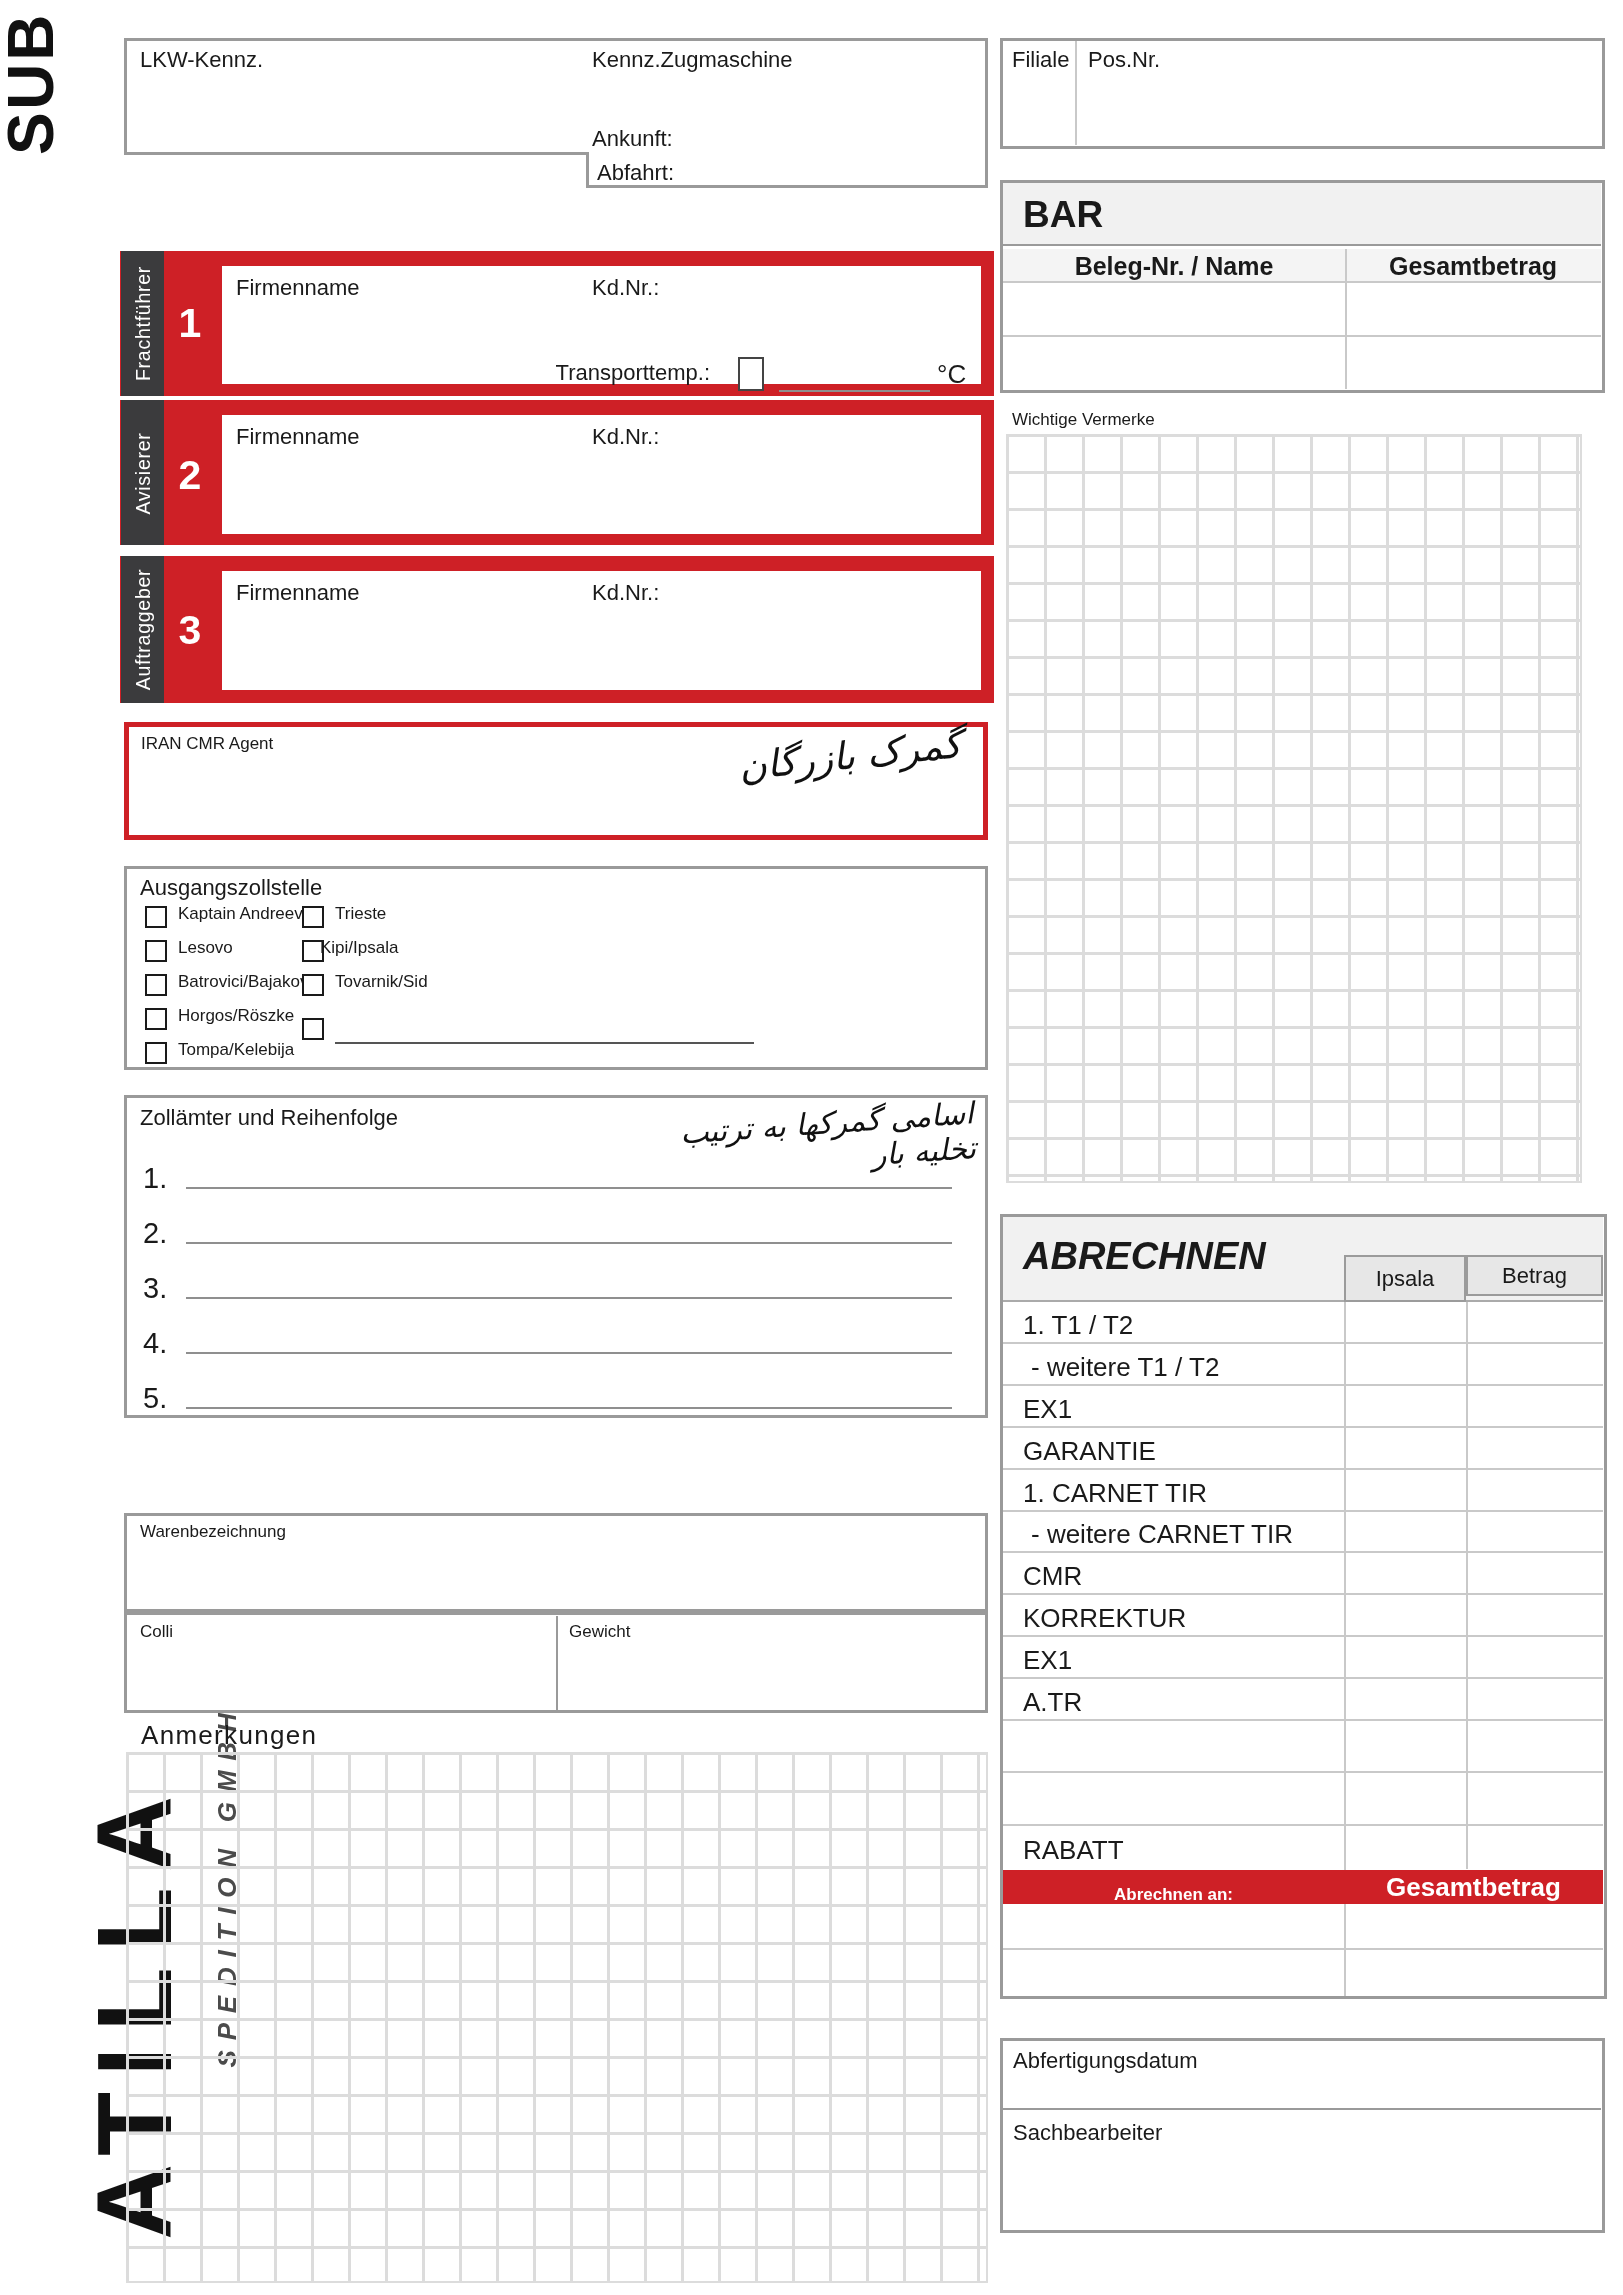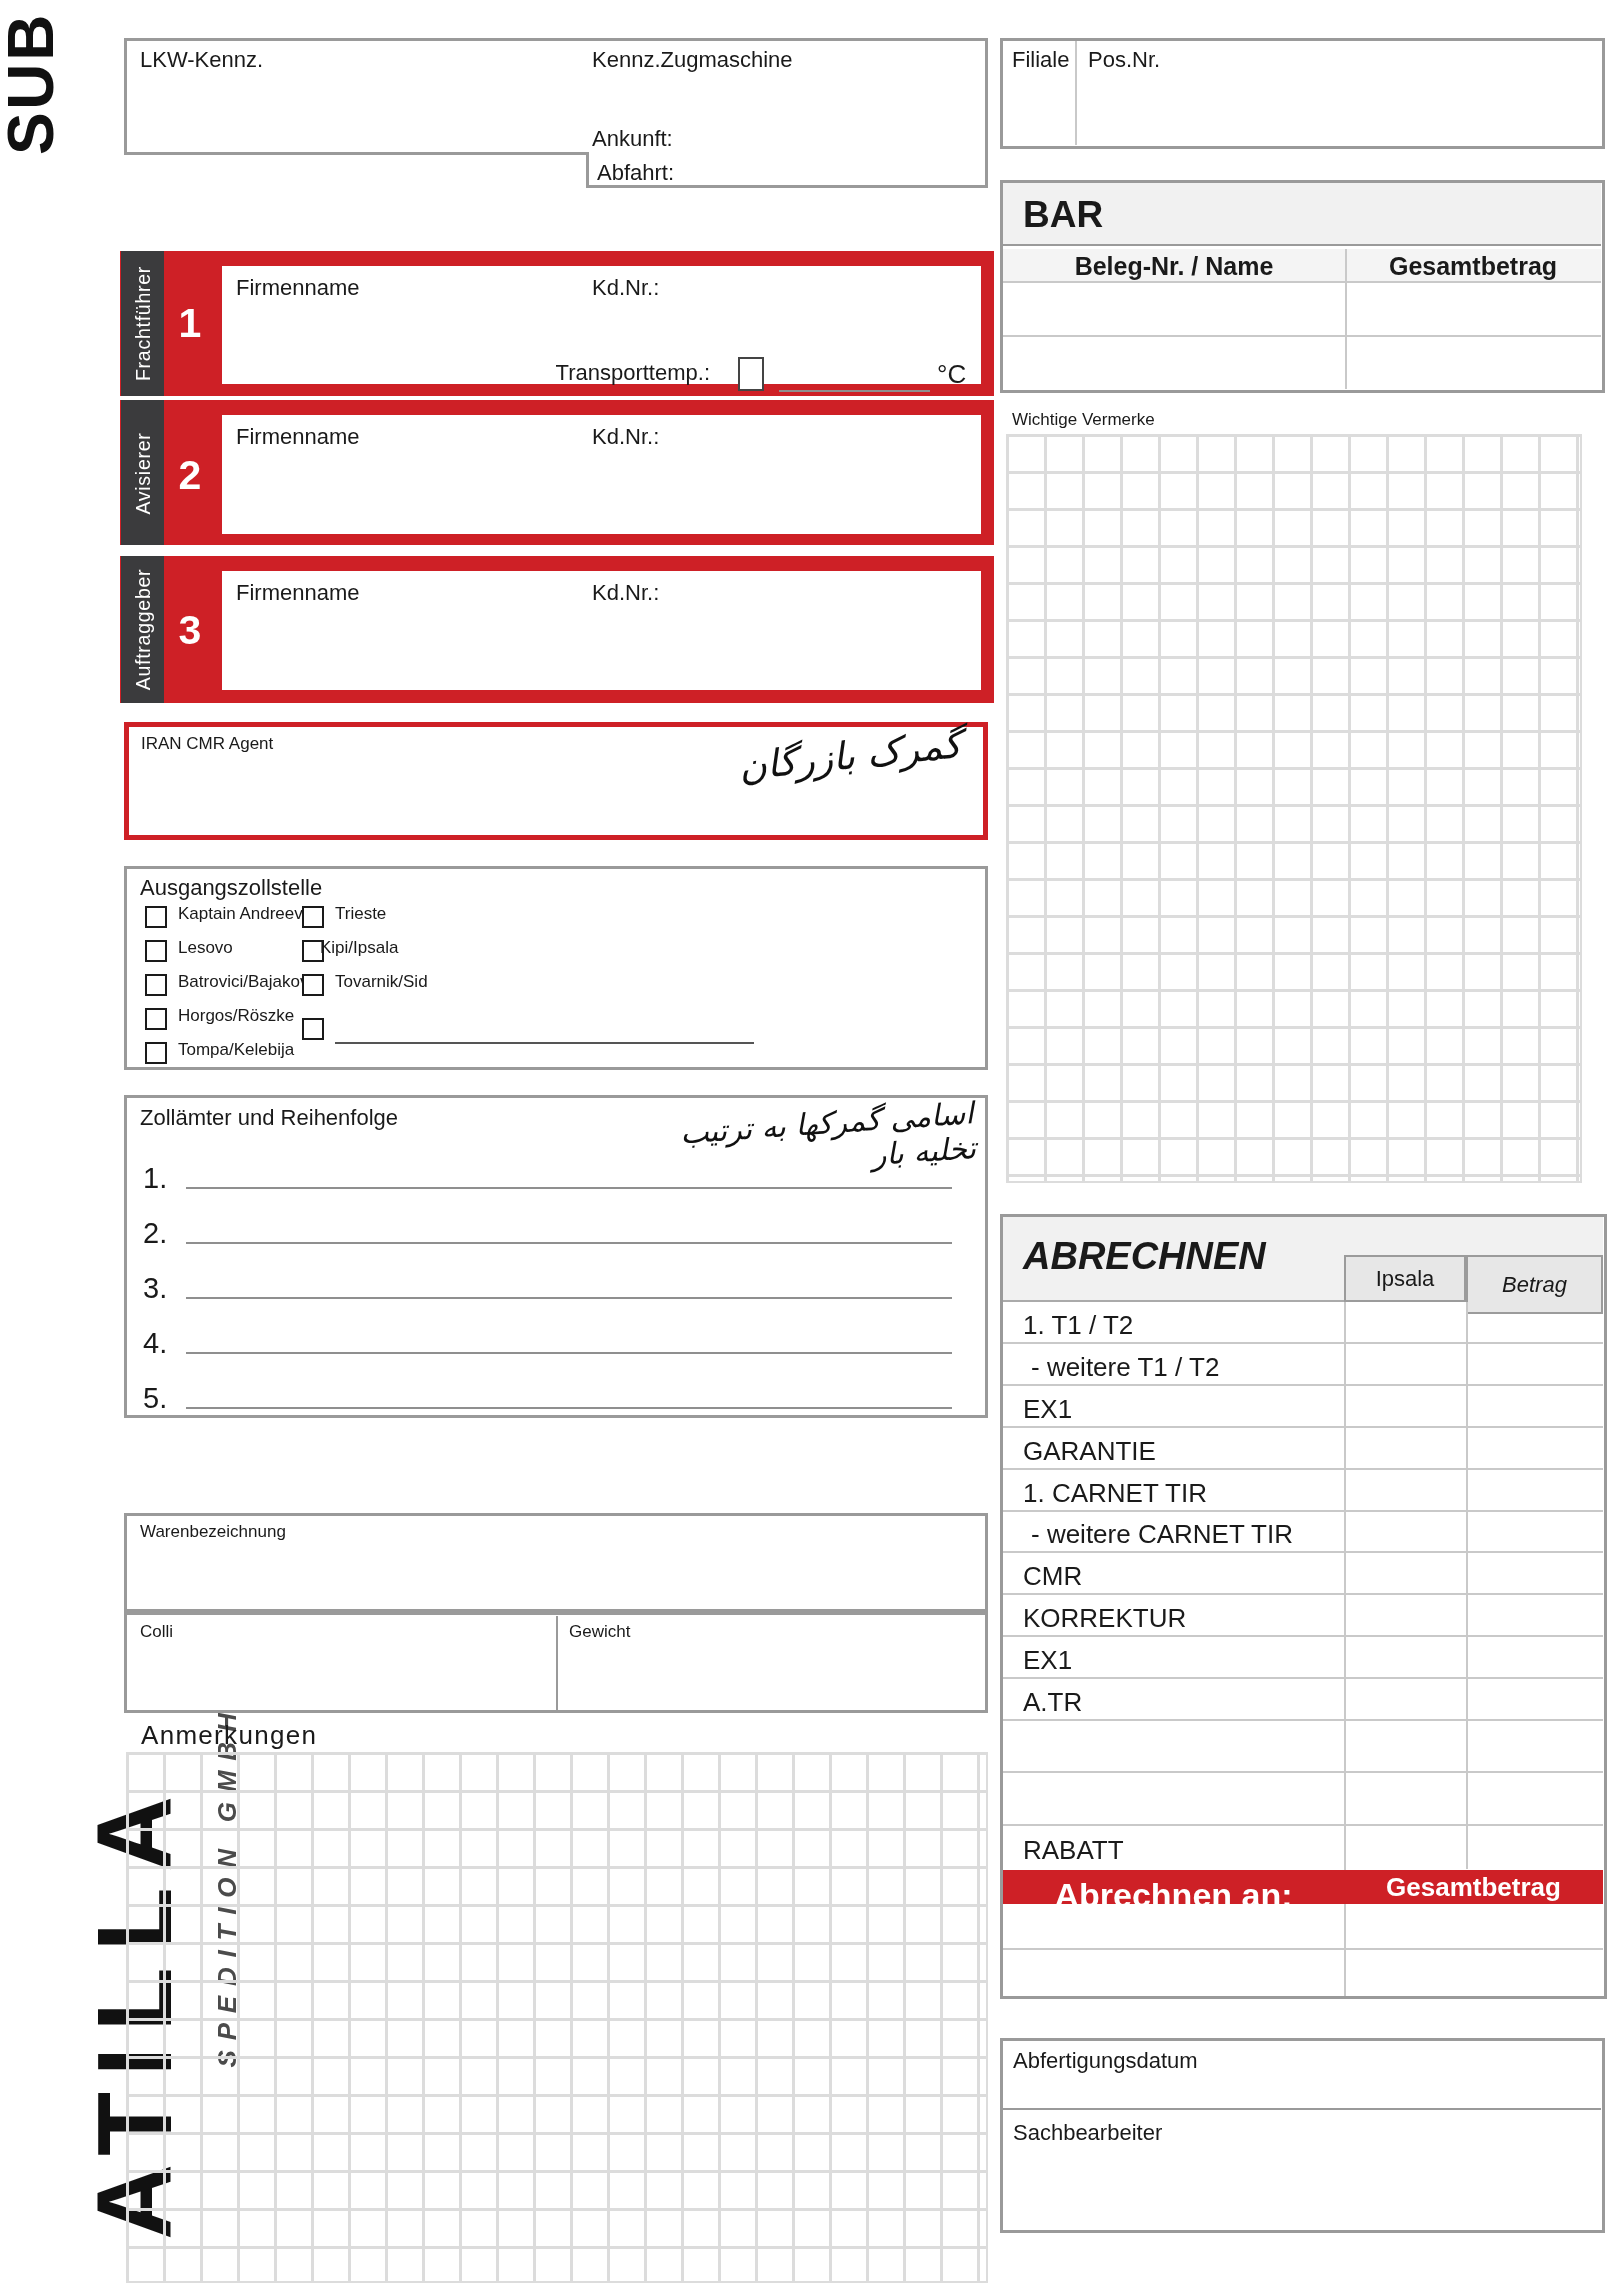--- a/index.html
+++ b/index.html
@@ -151,21 +151,21 @@
 
   <div class="lbl-lg" style="left:1012px;top:410px;">Wichtige Vermerke</div>
   <div class="grid" style="left:1006px;top:434px;width:576px;height:749px;background-size:38px 37px;"></div>
 
   <div class="box" style="left:1000px;top:1214px;width:607px;height:785px;"></div>
   <div class="barhdr" style="left:1003px;top:1217px;width:600px;height:85px;border-bottom:2px solid #aaa;"></div>
   <div class="abs" style="left:1023px;top:1235px;font-size:38px;font-weight:bold;font-style:italic;">ABRECHNEN</div>
   <div class="hdrcell" style="left:1344px;top:1255px;width:122px;height:47px;">
       <span>Ipsala</span>
     </div>
-  <div class="hdrcell" style="left:1466px;top:1255px;width:137px;height:59px;font-style:italic;">
+  <div class="hdrcell" style="left:1466px;top:1255px;width:137px;height:41px;">
       <span>Betrag</span>
     </div>
 
   <div class="rowlbl" style="left:1023px;top:1310px;">1. T1 / T2</div>
   <div class="rowlbl" style="left:1031px;top:1352px;">- weitere T1 / T2</div>
   <div class="rowlbl" style="left:1023px;top:1394px;">EX1</div>
   <div class="rowlbl" style="left:1023px;top:1436px;">GARANTIE</div>
   <div class="rowlbl" style="left:1023px;top:1478px;">1. CARNET TIR</div>
   <div class="rowlbl" style="left:1031px;top:1519px;">- weitere CARNET TIR</div>
   <div class="rowlbl" style="left:1023px;top:1561px;">CMR</div>
@@ -185,21 +185,21 @@
   <div class="hline" style="left:1003px;top:1677px;width:600px;"></div>
   <div class="hline" style="left:1003px;top:1719px;width:600px;"></div>
   <div class="hline" style="left:1003px;top:1771px;width:600px;"></div>
   <div class="hline" style="left:1003px;top:1824px;width:600px;"></div>
   <div class="hline" style="left:1003px;top:1948px;width:600px;"></div>
 
   <div class="vline" style="left:1344px;top:1302px;height:694px;"></div>
   <div class="vline" style="left:1466px;top:1302px;height:567px;"></div>
 
   <div class="redbox" style="left:1003px;top:1870px;width:600px;height:34px;"></div>
-  <div class="abs ctr" style="left:1003px;top:1870px;width:341px;height:50px;color:#fff;font-size:34px;font-weight:bold;">Abrechnen an:</div>
+  <div class="abs ctr" style="left:1003px;top:1870px;width:341px;height:50px;color:#fff;font-size:17px;font-weight:bold;">Abrechnen an:</div>
   <div class="abs ctr" style="left:1344px;top:1870px;width:259px;height:34px;color:#fff;font-size:26px;font-weight:bold;">Gesamtbetrag</div>
   <div class="abs" style="left:1003px;top:1904px;width:341px;height:44px;"></div>
   <div class="abs" style="left:1003px;top:1950px;width:341px;height:46px;"></div>
   <div class="abs" style="left:1346px;top:1904px;width:257px;height:44px;"></div>
   <div class="abs" style="left:1346px;top:1950px;width:257px;height:46px;"></div>
 
   <div class="box" style="left:1000px;top:2038px;width:605px;height:195px;"></div>
   <div class="abs" style="left:1003px;top:2041px;width:598px;height:69px;border-bottom:2.6px solid #9a9a9a;box-sizing:border-box;"></div>
   <div class="lbl" style="left:1013px;top:2048px;">Abfertigungsdatum</div>
   <div class="abs" style="left:1003px;top:2112px;width:598px;height:117px;"></div>

